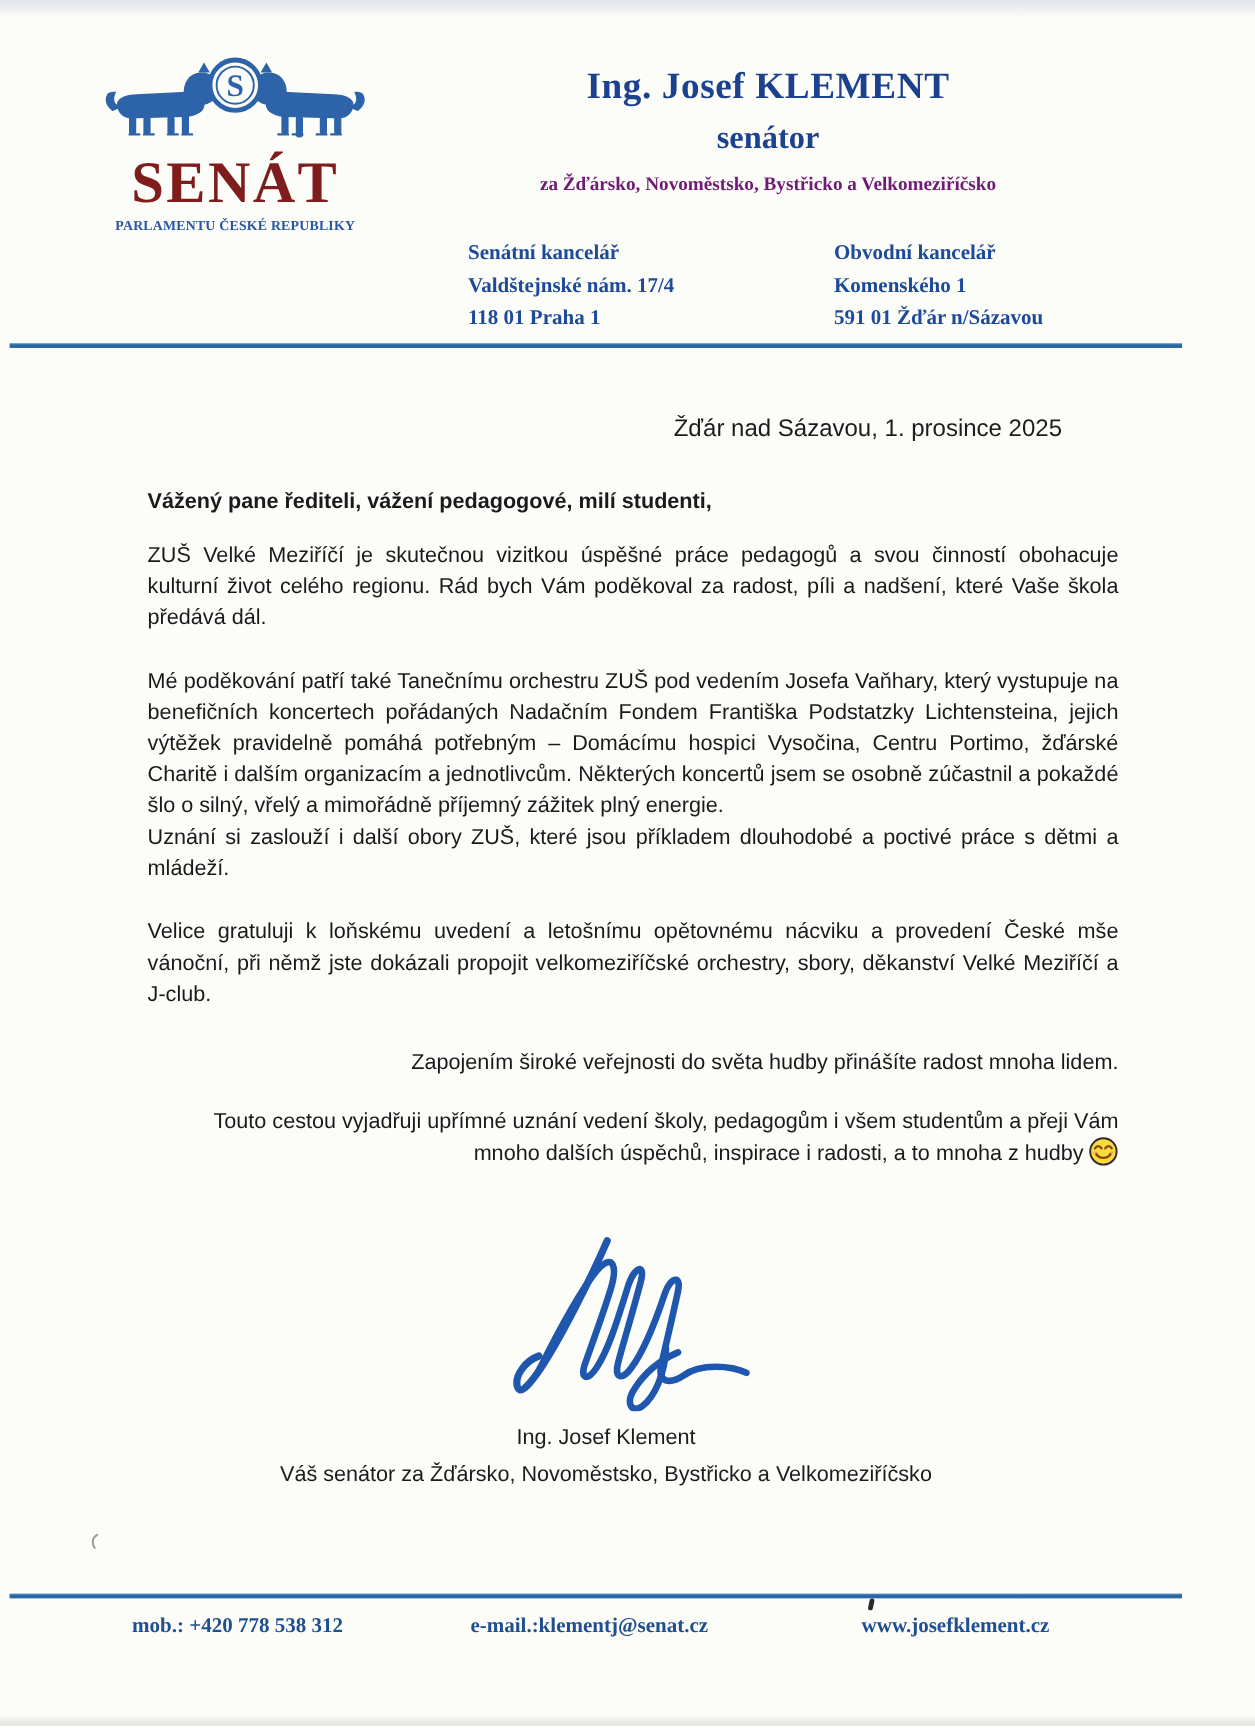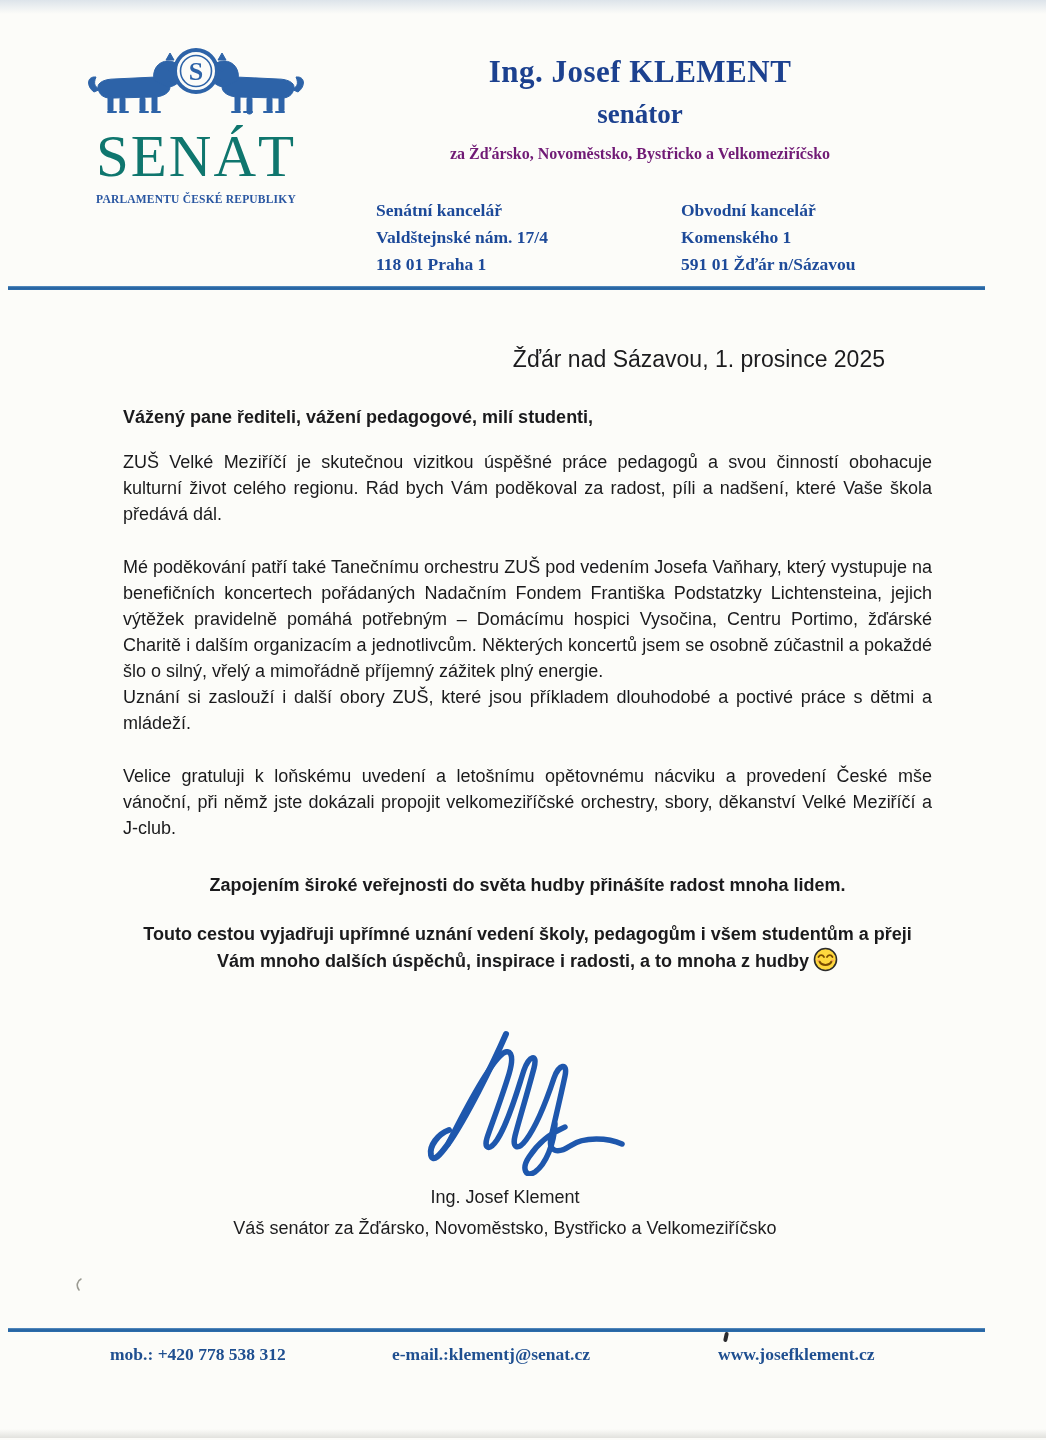--- a/index.html
+++ b/index.html
@@ -13,53 +13,53 @@
     background:linear-gradient(180deg, rgba(140,165,195,.28), rgba(140,165,195,0)); }
   .bottom-artifact { position:absolute; bottom:2px; left:0; right:0; height:9px;
     background:linear-gradient(0deg, rgba(120,120,112,.20), rgba(120,120,112,0)); }
   .squiggle-artifact { position:absolute; left:73px; top:1278px; }
   .footer-tick { position:absolute; left:724px; top:1332px; width:4px; height:10px;
     background:#2a2a2e; border-radius:2px; transform:rotate(12deg); }
 
   
   .logo { position:absolute; left:84px; top:46px; width:224px; text-align:center; }
   .logo-emblem svg { display:block; margin:0 auto; }
-  .logo-word { font-family:"Liberation Serif", serif; font-weight:normal; font-size:59px;
-    letter-spacing:2px; line-height:1; color:#0f766e; margin-top:1px; }
+  .logo-word { font-family:"Liberation Serif", serif; font-weight:bold; font-size:49px;
+    letter-spacing:2px; line-height:1; color:#7f1d1d; margin-top:1px; }
   .logo-sub { font-family:"Liberation Serif", serif; font-weight:bold; font-size:11.5px;
     letter-spacing:.2px; color:#2a57a2; margin-top:7px; white-space:nowrap; }
 
   .title-block { position:absolute; left:345px; top:54px; width:590px; text-align:center;
     font-family:"Liberation Serif", serif; font-weight:bold; color:#1c418f; }
   .title-name { font-size:31px; letter-spacing:.5px; }
   .title-role { font-size:27px; margin-top:9px; }
   .title-region { font-size:16px; margin-top:15px; color:#701a75; }
 
-  .offices { position:absolute; left:376px; top:197px; width:600px; display:flex;
+  .offices { position:absolute; left:390px; top:197px; width:600px; display:flex;
     font-family:"Liberation Serif", serif; font-weight:bold; font-size:17.5px;
     line-height:27px; color:#1d4a99; }
   .office-1 { width:305px; }
   .office-2 { width:290px; }
 
   .header-rule, .footer-rule { position:absolute; left:8px; width:977px; height:4px;
     background:linear-gradient(180deg,#5d93c4,#24619f 45%,#2e6fae); }
   .header-rule { top:286px; }
   .footer-rule { top:1328px; }
 
   .dateline { position:absolute; top:346px; left:0; width:885px; text-align:right;
-    font-size:23px; color:#1c1c1e; }
+    font-size:20px; color:#1c1c1e; }
 
   
   .body { position:absolute; left:110px; top:404px; width:822px;
     font-size:18px; line-height:26px; text-align:justify; color:#1a1a1c; }
   .body p { margin:0 0 27px 13px; }
   .salutation { font-weight:bold; margin-bottom:19px !important; }
   .p-tight { margin-bottom:0 !important; }
   .p-before-center { margin-bottom:31px !important; }
-  .center-bold { text-align:center; font-weight:bold; }
+  .center-bold { text-align:right; font-weight:normal; }
   .emphasis-line { margin-bottom:23px !important; }
   .closing-line { margin-bottom:0 !important; }
   .smiley { vertical-align:-5px; margin-left:4px; }
 
   .signature { position:absolute; left:418px; top:1026px; }
   .name-block { position:absolute; left:110px; top:1182px; width:790px; text-align:center;
     font-size:18px; line-height:31px; color:#1c1c1e; }
 
   .footer { position:absolute; top:1344px; left:0; width:1046px; height:30px;
     font-family:"Liberation Serif", serif; font-weight:bold; font-size:17.5px; color:#1f4f90; }

